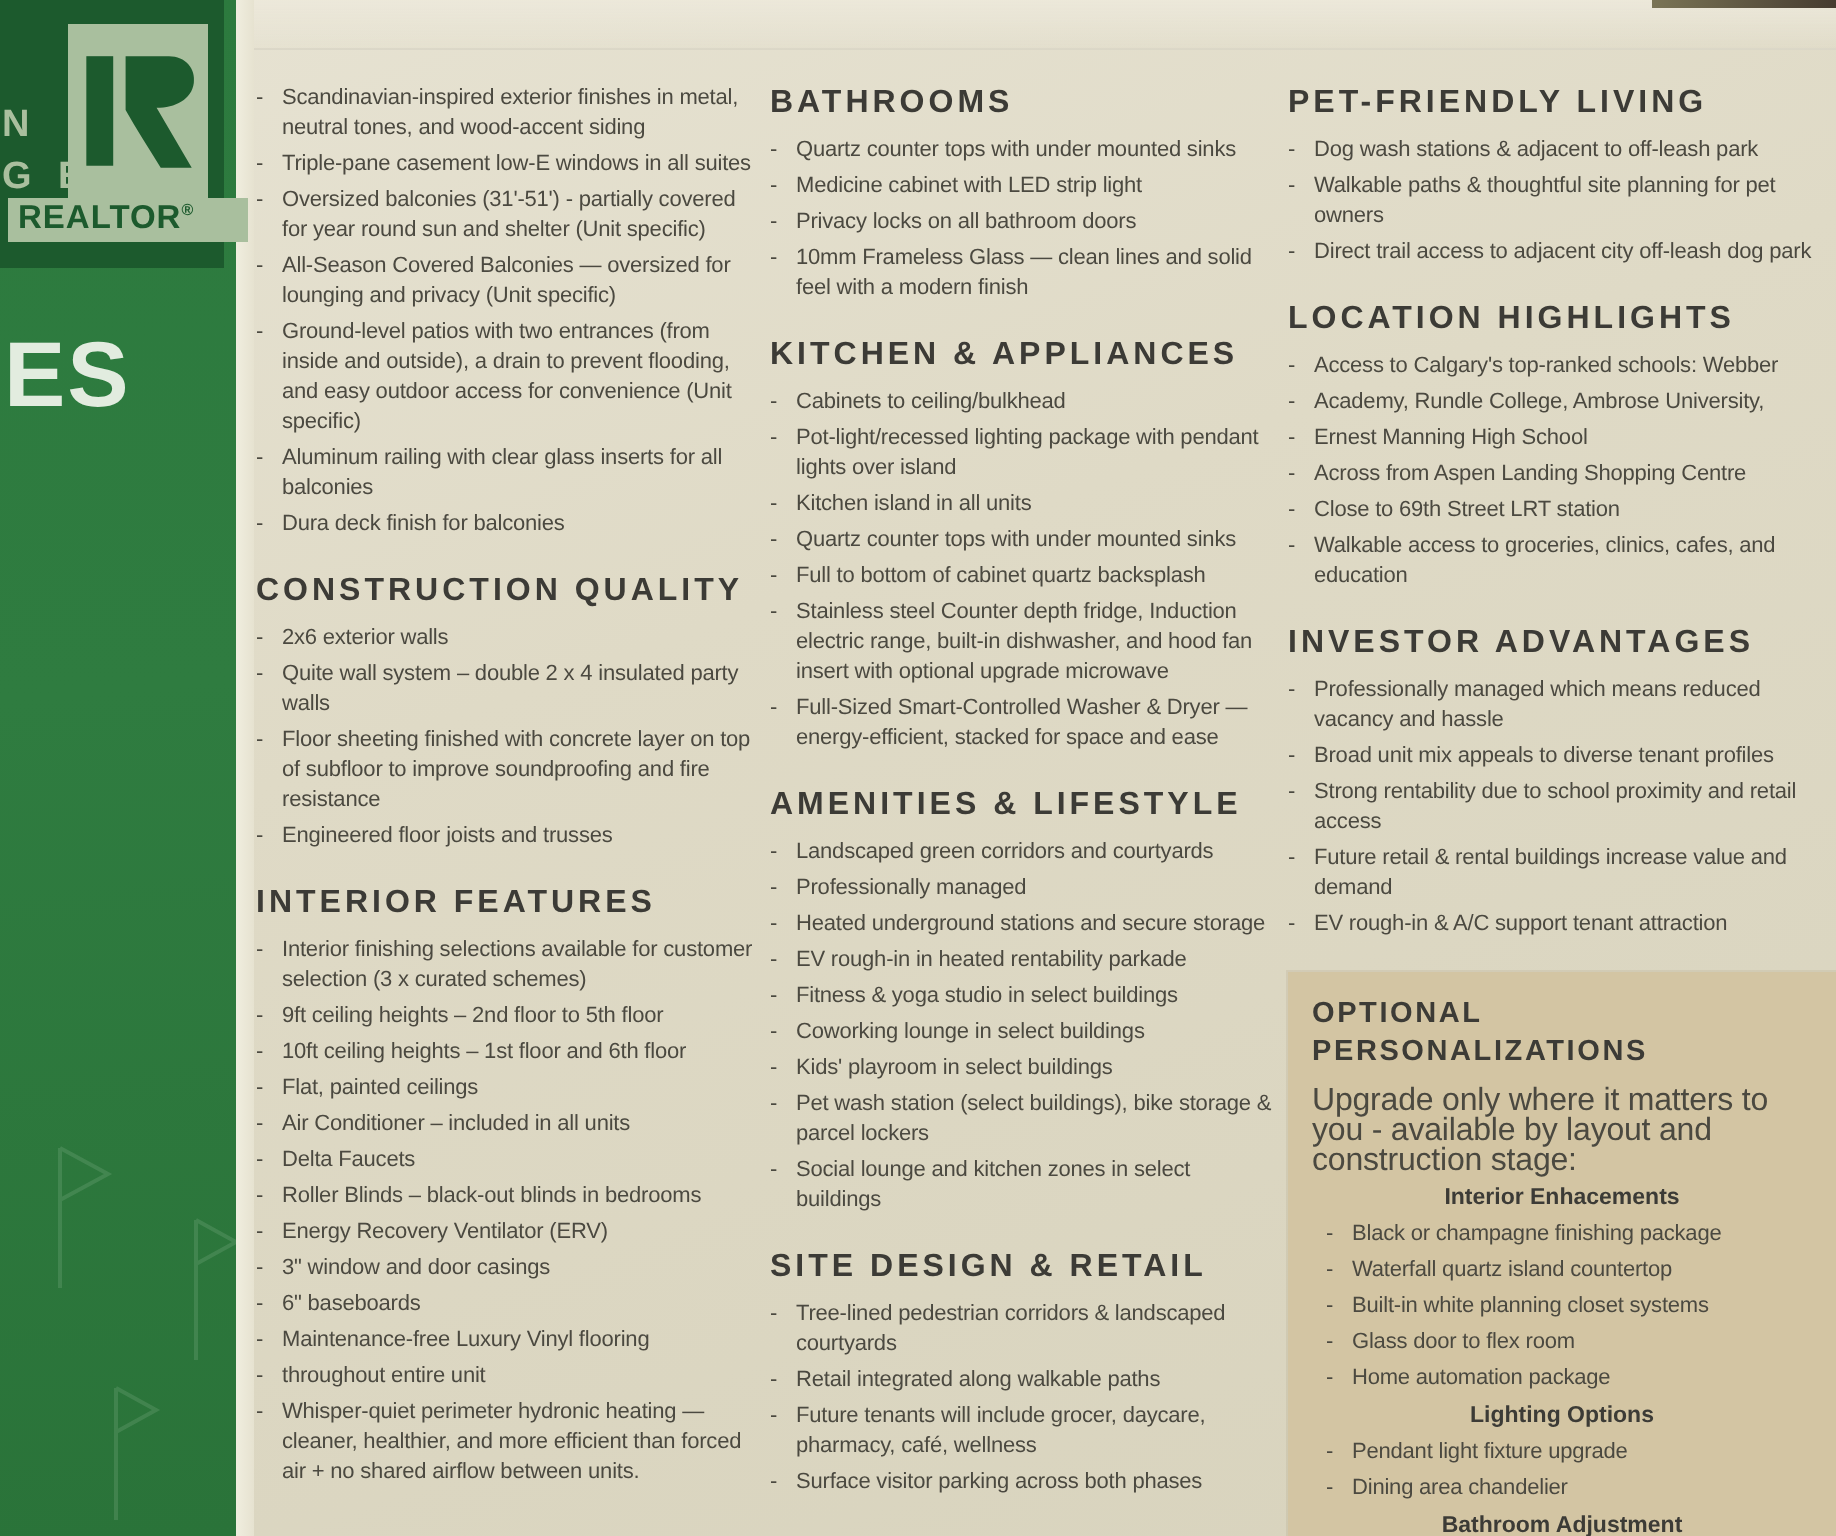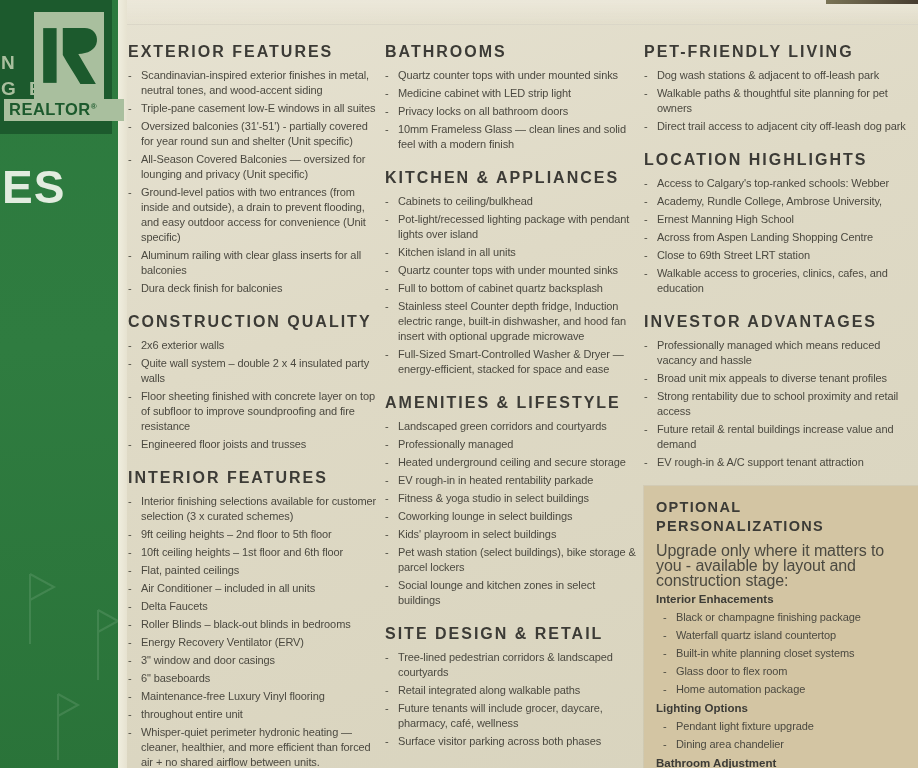--- a/index.html
+++ b/index.html
@@ -21,21 +21,21 @@
   
   .columns{position:absolute;left:128px;top:42px;width:790px;
     display:grid;grid-template-columns:250px 252px 274px;column-gap:7px;}
   .section{margin-bottom:16px;}
   .sec-title{font-size:16px;font-weight:700;letter-spacing:2px;color:var(--heading);
     margin:0 0 7px 0;line-height:19px;}
   .bullet{display:flex;margin-bottom:3px;}
   .dash{flex:0 0 13px;width:13px;color:var(--text);font-size:11px;line-height:15px;}
   .btext{font-size:11px;line-height:15px;letter-spacing:-0.1px;color:var(--text);}
   .plain{font-size:16px;line-height:15px;letter-spacing:-0.1px;color:var(--text);margin-bottom:2px;}
-  .subhead{font-size:11.5px;font-weight:700;line-height:16px;color:var(--heading);margin:3px 0;}
+  .subhead{font-size:11.5px;font-weight:700;line-height:16px;color:var(--heading);margin:3px 0;text-align:center;}
   .boxed{background:var(--box);padding:12px 12px 14px 12px;box-shadow:0 0 0 1px rgba(140,125,90,.12);}
   .boxed .sec-title{font-size:14.5px;letter-spacing:1.3px;}
   .boxed .bullet{margin-left:7px;}
   
   .sidebar{position:absolute;left:0;top:0;width:118px;height:768px;
     background:linear-gradient(175deg,#2c7a3e 0%,var(--sidebar-green) 45%,#2a7339 100%);}
   .paper-edge{position:absolute;left:118px;top:0;width:9px;height:768px;
     background:linear-gradient(90deg,#f0eedf,#e6e2d0);}
   .logo-block{position:absolute;top:0;left:0;width:112px;height:134px;background:var(--logo-dark);}
   .sidebar-letters{position:absolute;left:1px;top:50px;color:var(--logo-sage);
@@ -54,21 +54,20 @@
 </head>
 <body>
 
 <div class="frame">
   <div class="top-band"></div>
   <div class="top-sliver"></div>
 
   <div class="columns">
     <div class="col">
         <section class="section">
-          <h2 class="sec-title">EXTERIOR FEATURES</h2>
           <div class="bullet">
             <span class="dash">-</span>
             <span class="btext">Scandinavian-inspired exterior finishes in metal, neutral tones, and wood-accent siding</span>
           </div>
           <div class="bullet">
             <span class="dash">-</span>
             <span class="btext">Triple-pane casement low-E windows in all suites</span>
           </div>
           <div class="bullet">
             <span class="dash">-</span>
@@ -222,21 +221,21 @@
           <div class="bullet">
             <span class="dash">-</span>
             <span class="btext">Landscaped green corridors and courtyards</span>
           </div>
           <div class="bullet">
             <span class="dash">-</span>
             <span class="btext">Professionally managed</span>
           </div>
           <div class="bullet">
             <span class="dash">-</span>
-            <span class="btext">Heated underground ceiling and secure storage</span>
+            <span class="btext">Heated underground stations and secure storage</span>
           </div>
           <div class="bullet">
             <span class="dash">-</span>
             <span class="btext">EV rough-in in heated rentability parkade</span>
           </div>
           <div class="bullet">
             <span class="dash">-</span>
             <span class="btext">Fitness &amp; yoga studio in select buildings</span>
           </div>
           <div class="bullet">

